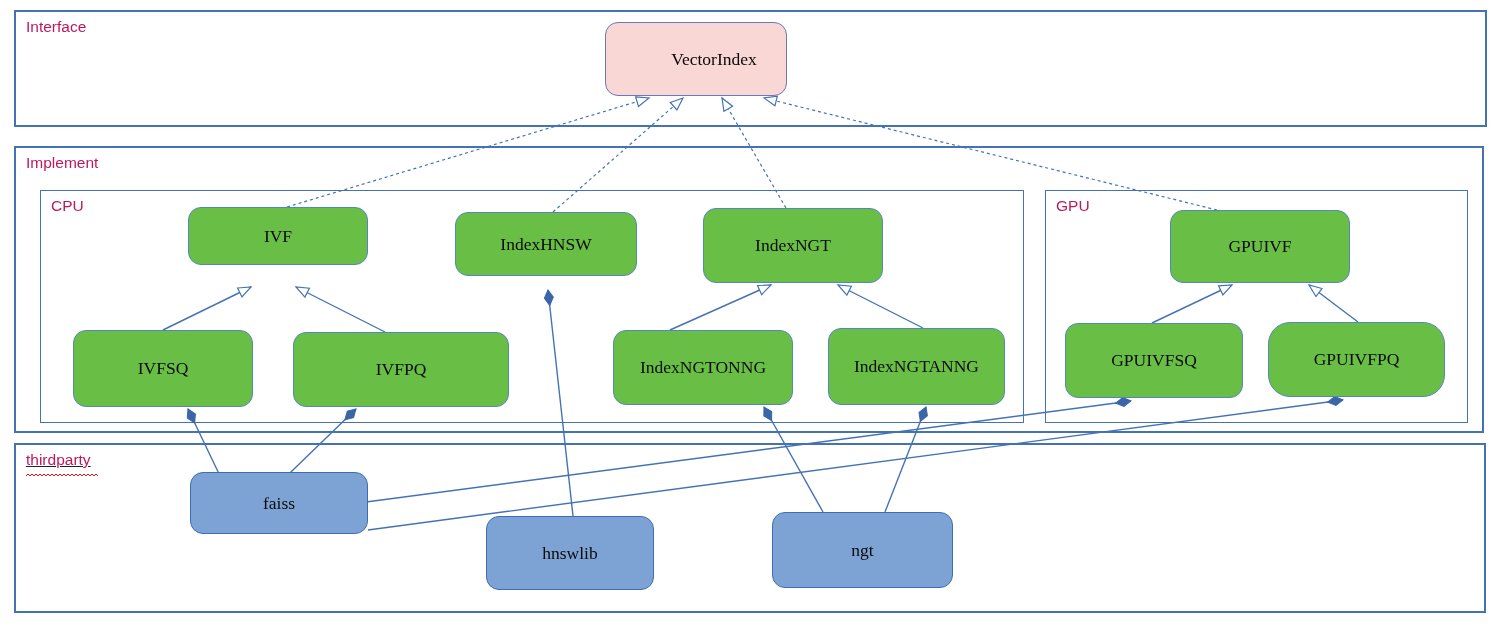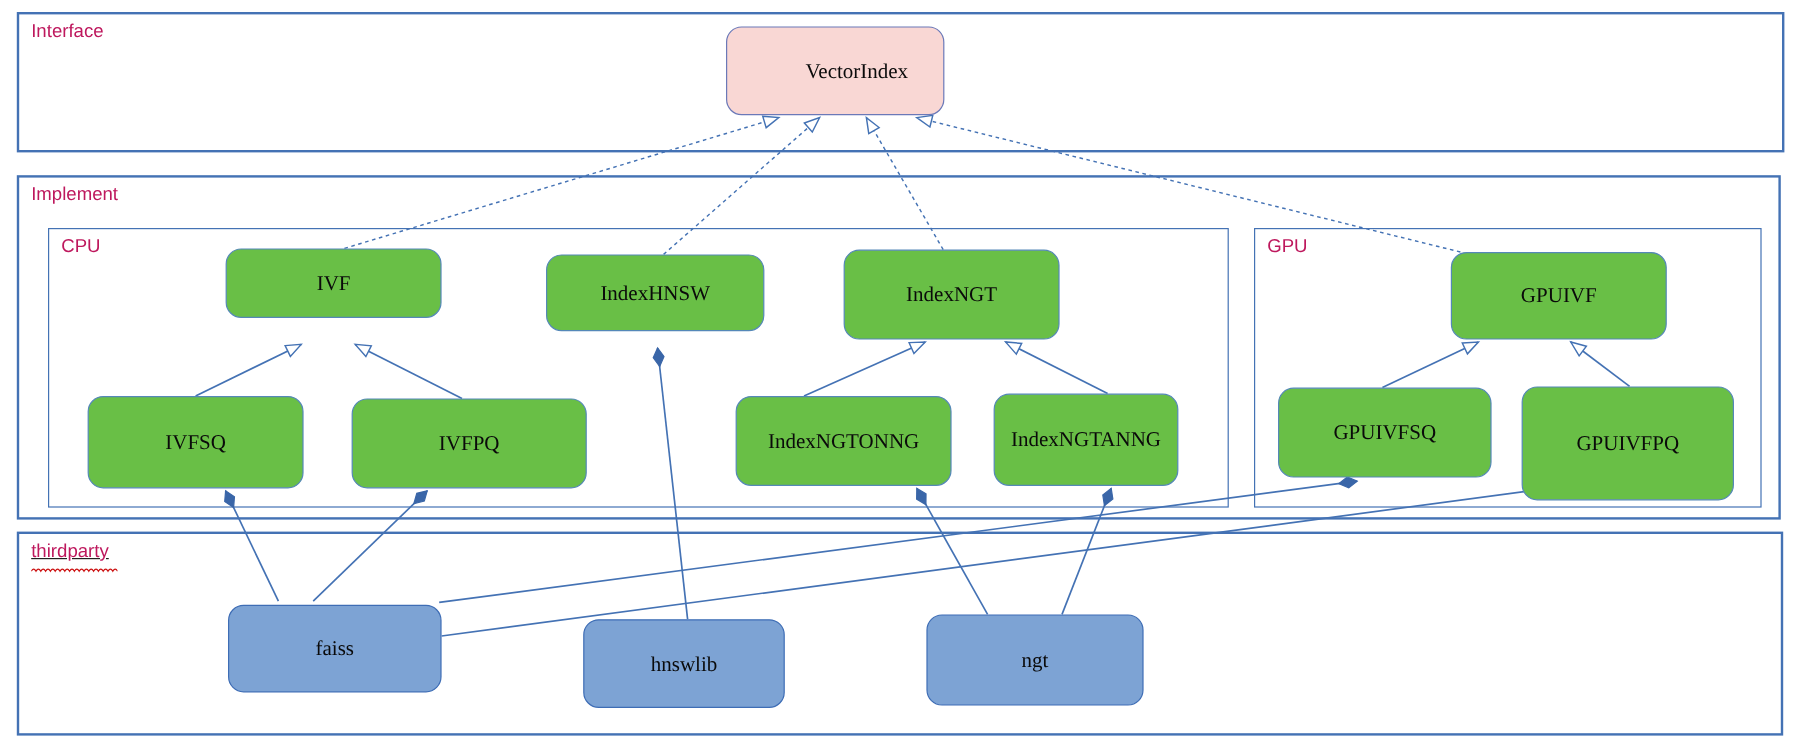--- a/index.html
+++ b/index.html
@@ -90,42 +90,42 @@
       </div>
       <div class="node impl node-layer-item" style="left: 188px; top: 207px; width: 180px; height: 58px; position: absolute;">
         <span class="node-label">IVF</span>
       </div>
       <div class="node impl node-layer-item" style="left: 455px; top: 212px; width: 182px; height: 64px; position: absolute;">
         <span class="node-label">IndexHNSW</span>
       </div>
       <div class="node impl node-layer-item" style="left: 703px; top: 208px; width: 180px; height: 75px; position: absolute;">
         <span class="node-label">IndexNGT</span>
       </div>
-      <div class="node impl node-layer-item" style="left: 1170px; top: 210px; width: 180px; height: 73px; position: absolute; margin-left: 39px;">
+      <div class="node impl node-layer-item" style="left: 1170px; top: 210px; width: 180px; height: 73px; position: absolute;">
         <span class="node-label">GPUIVF</span>
       </div>
       <div class="node impl node-layer-item" style="left: 73px; top: 330px; width: 180px; height: 77px; position: absolute;">
         <span class="node-label">IVFSQ</span>
       </div>
-      <div class="node impl node-layer-item" style="left: 293px; top: 332px; width: 196px; height: 75px; position: absolute;">
+      <div class="node impl node-layer-item" style="left: 293px; top: 332px; width: 216px; height: 75px; position: absolute;">
         <span class="node-label">IVFPQ</span>
       </div>
       <div class="node impl node-layer-item" style="left: 613px; top: 330px; width: 180px; height: 75px; position: absolute; text-align: right;">
         <span class="node-label">IndexNGTONNG</span>
       </div>
-      <div class="node impl node-layer-item" style="left: 828px; top: 328px; width: 154px; height: 77px; position: absolute;">
+      <div class="node impl node-layer-item" style="left: 828px; top: 328px; width: 177px; height: 77px; position: absolute;">
         <span class="node-label">IndexNGTANNG</span>
       </div>
       <div class="node impl node-layer-item" style="left: 1065px; top: 323px; width: 178px; height: 75px; position: absolute;">
         <span class="node-label">GPUIVFSQ</span>
       </div>
-      <div class="node impl node-layer-item" style="left: 1268px; top: 322px; width: 177px; height: 95px; position: absolute;">
+      <div class="node impl node-layer-item" style="left: 1268px; top: 322px; width: 177px; height: 75px; position: absolute; border-radius: 22px;">
         <span class="node-label">GPUIVFPQ</span>
       </div>
-      <div class="node thirdparty node-layer-item" style="left: 190px; top: 504px; width: 178px; height: 73px; position: absolute;">
+      <div class="node thirdparty node-layer-item" style="left: 190px; top: 472px; width: 178px; height: 62px; position: absolute;">
         <span class="node-label">faiss</span>
       </div>
       <div class="node thirdparty node-layer-item" style="left: 486px; top: 516px; width: 168px; height: 74px; position: absolute;">
         <span class="node-label">hnswlib</span>
       </div>
       <div class="node thirdparty node-layer-item" style="left: 772px; top: 512px; width: 181px; height: 76px; position: absolute;">
         <span class="node-label">ngt</span>
       </div>
     </div>
 </div>

